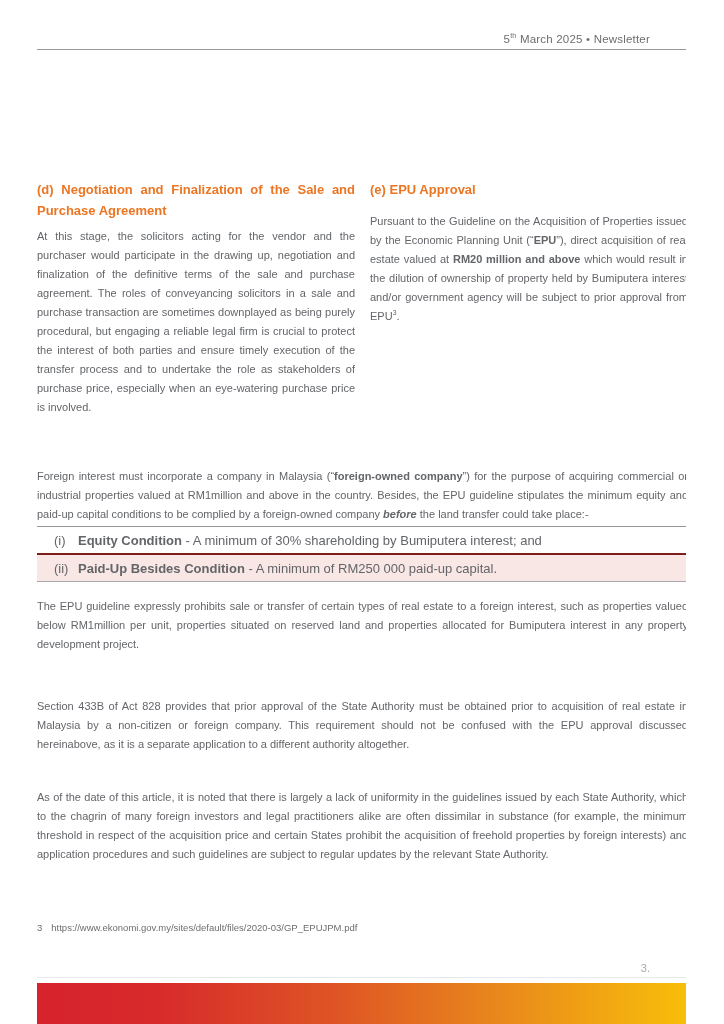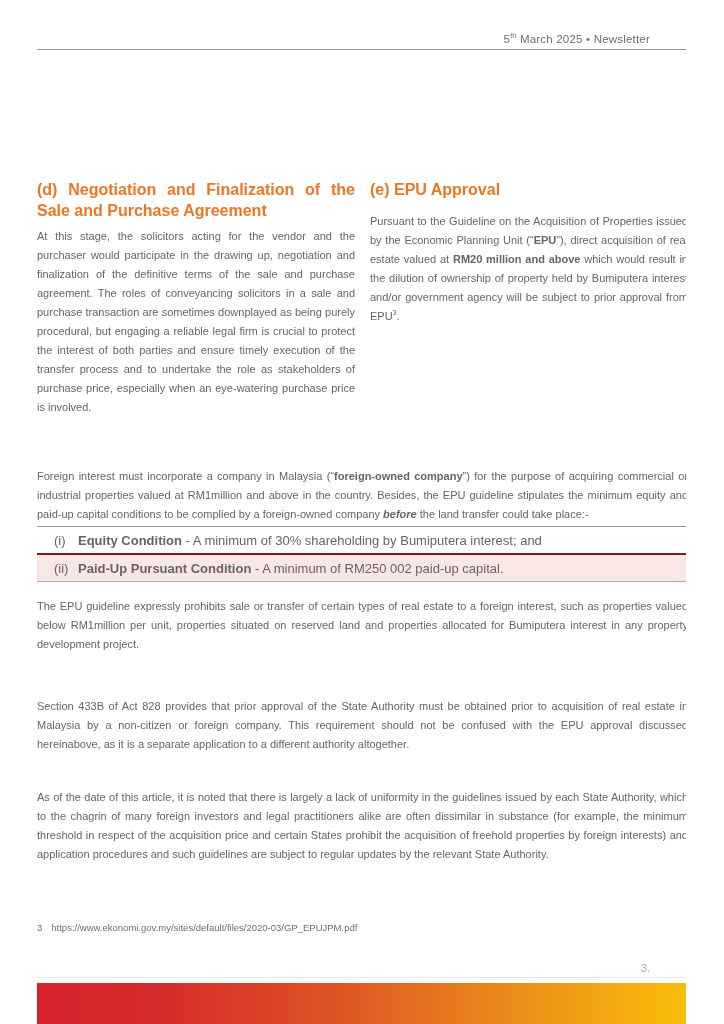--- a/index.html
+++ b/index.html
@@ -34,21 +34,21 @@
     border-top:1.5px solid #98999C;height:0;
   }
 
   
   .block{position:absolute;left:37px;width:651px;}
   .para{
     font-size:11px;line-height:19px;text-align:justify;margin:0;
   }
   .section-heading{
     color:var(--accent-orange);
-    font-size:16px;font-weight:bold;line-height:21px;
+    font-size:13px;font-weight:bold;line-height:21px;
     margin:0;text-align:justify;
   }
 
   
   .columns{top:179px;display:flex;gap:15px;}
   .col{width:318px;}
   .col .section-heading{margin-bottom:6px;}
   .col .para{margin-top:0;}
   .col-right .para{margin-top:12px;}
 
@@ -109,21 +109,21 @@
 
   <p class="block para p-foreign"><span>Foreign interest must incorporate a company in Malaysia (“</span><span class="b">foreign-owned company</span><span>”) for the purpose of acquiring commercial or industrial properties valued at RM1million and above in the country. Besides, the EPU guideline stipulates the minimum equity and paid-up capital conditions to be complied by a foreign-owned company </span><span class="bi">before</span><span> the land transfer could take place:-</span></p>
 
   <div class="block conditions">
     <div class="cond-row">
       <span class="cond-num">(i)</span>
       <span class="cond-text"><span class="b">Equity Condition</span><span> - A minimum of 30% shareholding by Bumiputera interest; and</span></span>
     </div>
     <div class="cond-row highlight">
       <span class="cond-num">(ii)</span>
-      <span class="cond-text"><span class="b">Paid-Up Pursuant Condition</span><span> - A minimum of RM250 002 paid-up capital.</span></span>
+      <span class="cond-text"><span class="b">Paid-Up Besides Condition</span><span> - A minimum of RM250 000 paid-up capital.</span></span>
     </div>
   </div>
 
   <p class="block para p-prohibit">The EPU guideline expressly prohibits sale or transfer of certain types of real estate to a foreign interest, such as properties valued below RM1million per unit, properties situated on reserved land and properties allocated for Bumiputera interest in any property development project.</p>
 
 
   <p class="block para p-433b">Section 433B of Act 828 provides that prior approval of the State Authority must be obtained prior to acquisition of real estate in Malaysia by a non-citizen or foreign company. This requirement should not be confused with the EPU approval discussed hereinabove, as it is a separate application to a different authority altogether.</p>
 
   <p class="block para p-uniformity">As of the date of this article, it is noted that there is largely a lack of uniformity in the guidelines issued by each State Authority, which to the chagrin of many foreign investors and legal practitioners alike are often dissimilar in substance (for example, the minimum threshold in respect of the acquisition price and certain States prohibit the acquisition of freehold properties by foreign interests) and application procedures and such guidelines are subject to regular updates by the relevant State Authority.</p>
 

